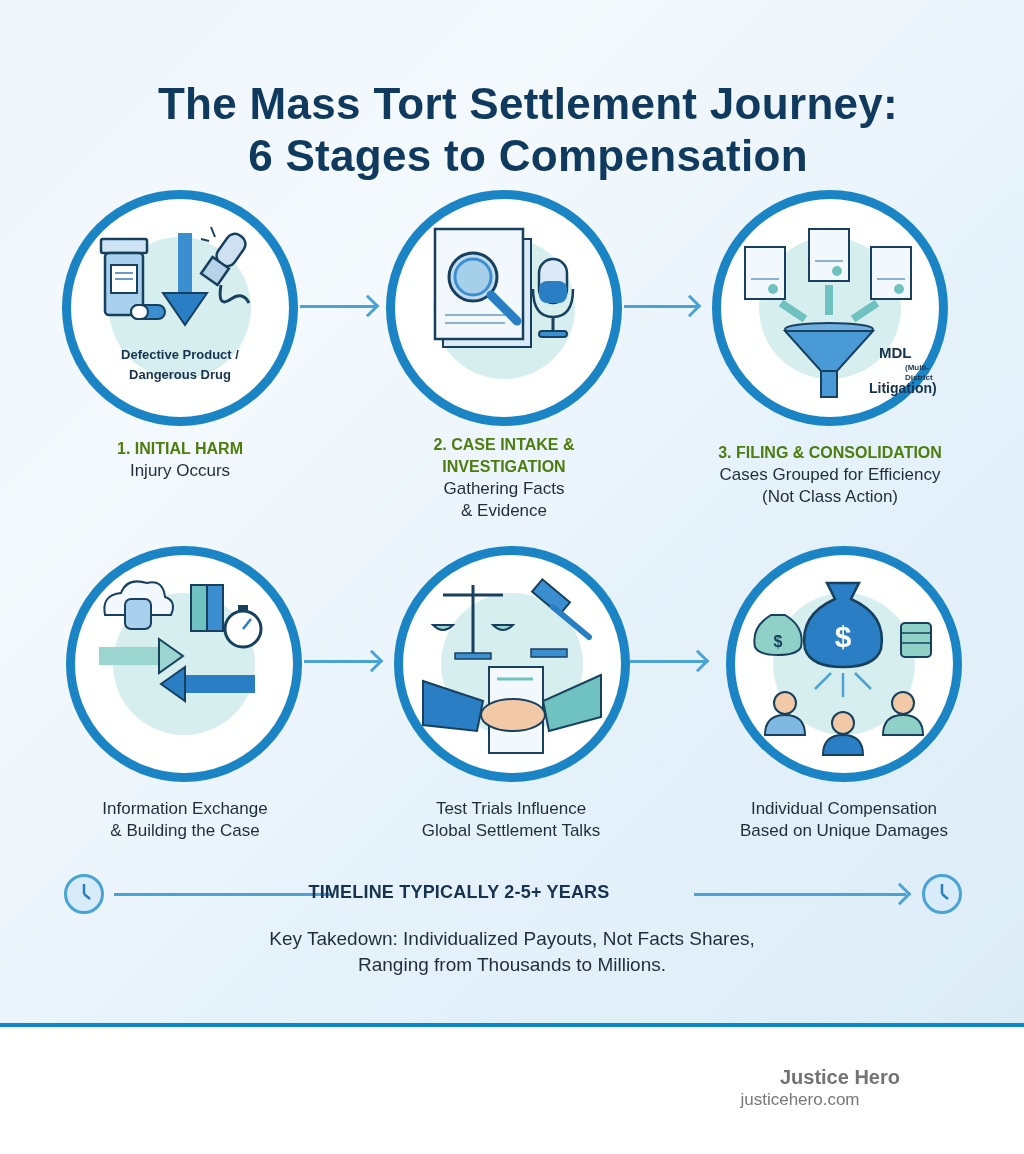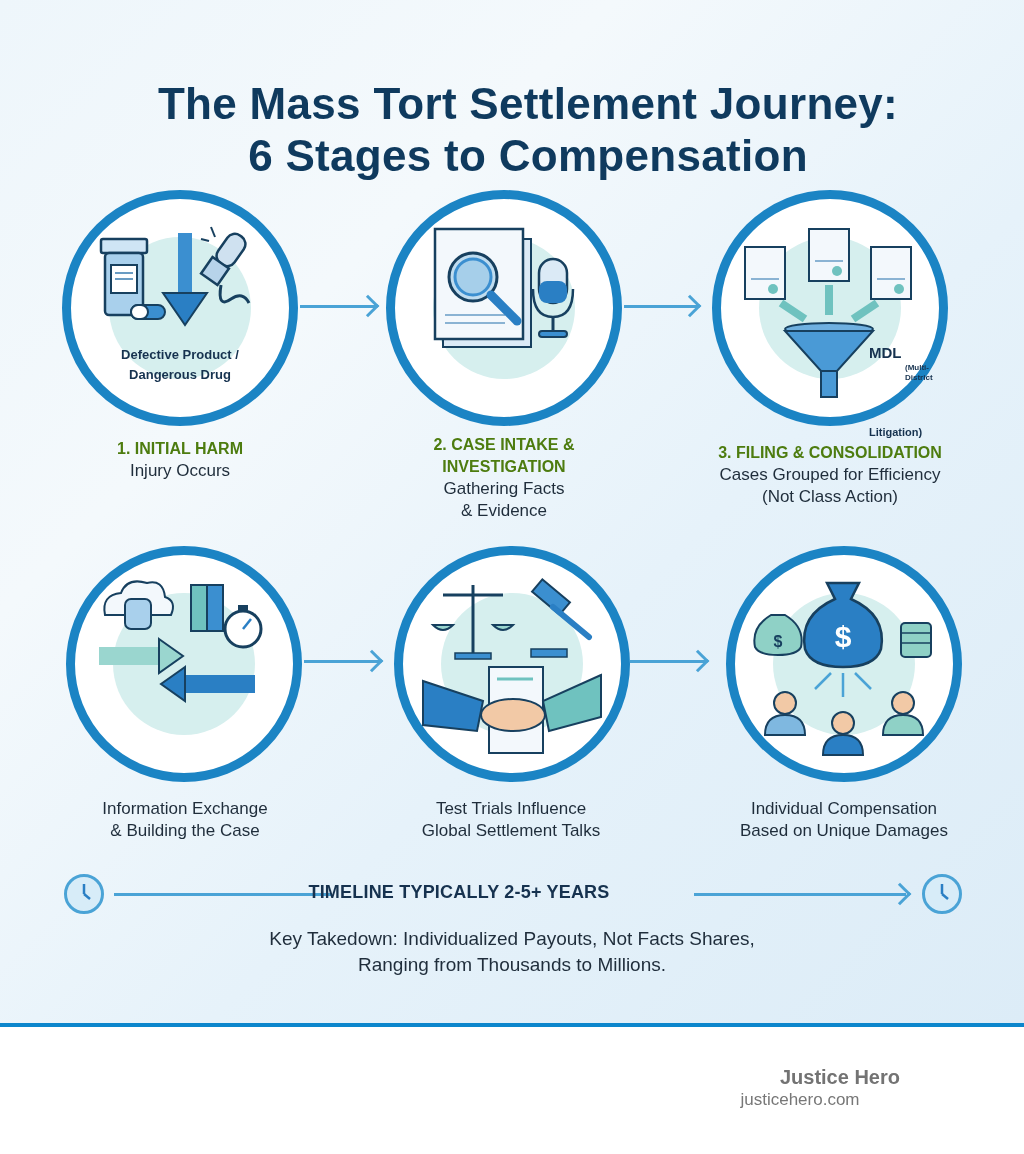--- a/index.html
+++ b/index.html
@@ -157,23 +157,23 @@
       <path d="M108 86 L108 116" stroke="#6fc2bf" stroke-width="8"></path>
       <path d="M156 104 L132 120" stroke="#6fc2bf" stroke-width="8"></path>
     </g>
     <g>
       <ellipse cx="108" cy="130" rx="44" ry="6" fill="#6fb0e0" stroke="#17405f" stroke-width="2"></ellipse>
       <polygon points="64,132 152,132 116,172 100,172" fill="#4a9ad6" stroke="#17405f" stroke-width="2"></polygon>
       <rect x="100" y="172" width="16" height="26" fill="#4a9ad6" stroke="#17405f" stroke-width="2"></rect>
     </g>
   </svg>
   <div class="circle-text" style="left:148px; top:144px; width:60px; text-align:left;">
-    <div style="font-size:15px;">MDL</div>
+    <div style="font-size:15px;margin-left:10px;">MDL</div>
     <div style="font-size:8px; line-height:10px;padding-left:36px;">(Multi-District</div>
-    <div style="font-size:11px; line-height:10px;margin-top:44px;">Litigation)</div>
+    <div style="font-size:14px; line-height:10px;">Litigation)</div>
   </div>
 </div>
 <div class="caption" style="left:690px; top:442px; width:280px;">
   <div class="head">3. FILING &amp; CONSOLIDATION</div>
   <div>Cases Grouped for Efficiency</div>
   <div>(Not Class Action)</div>
 </div>
 
 <div class="connector" style="left:304px; top:660px; width:76px;"></div>
 <div class="connector-head" style="left:364px; top:653px;"></div>

